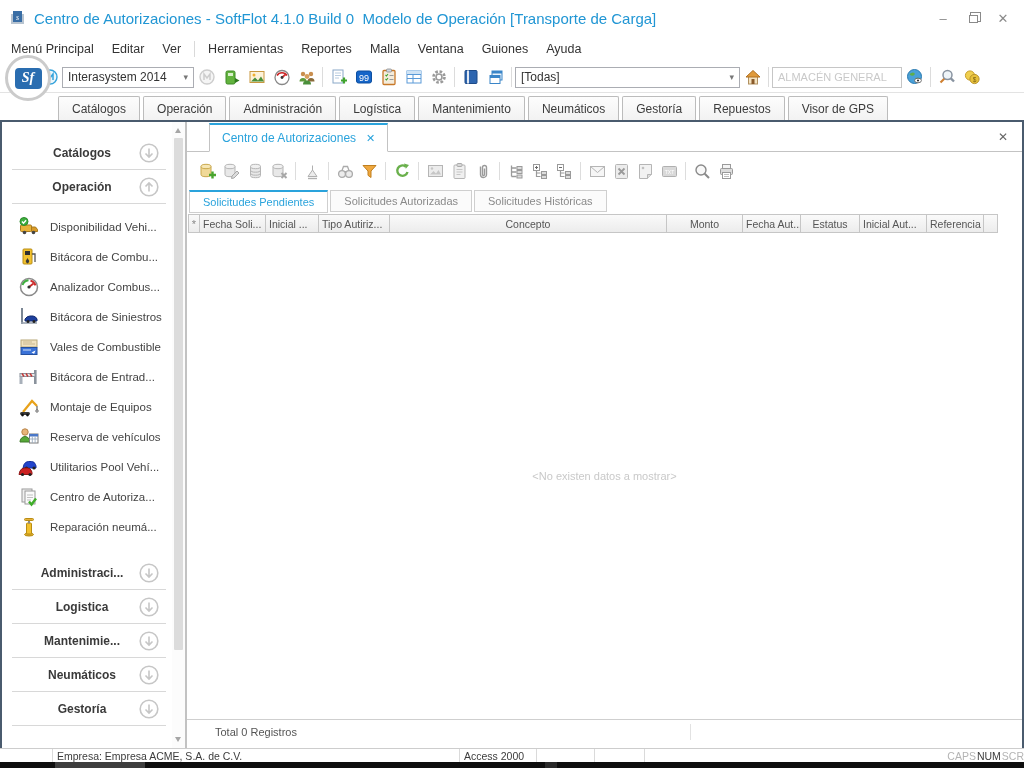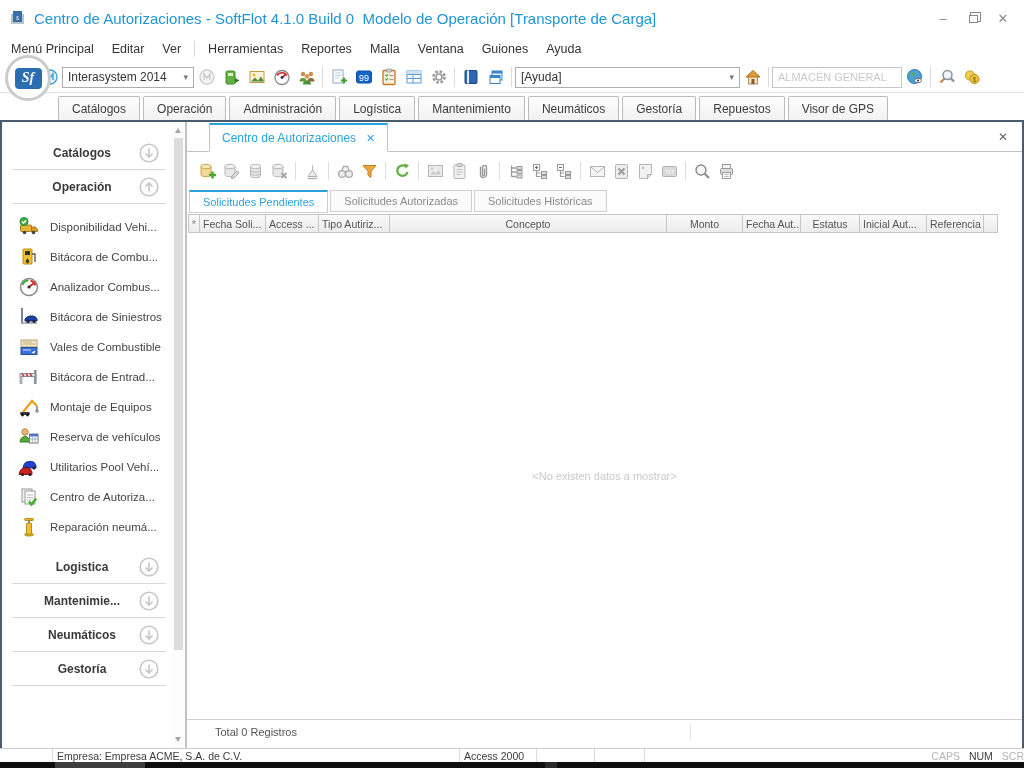--- a/index.html
+++ b/index.html
@@ -71,21 +71,21 @@
 .gh.first{border-left:1px solid #c6c6c6;color:#888;font-size:11px}
 .gh.gl{justify-content:flex-start;padding-left:3px}
 #gridbody{height:486px;display:flex;align-items:center;justify-content:center}
 #emptymsg{color:#c9c9c9;font-size:11px}
 #gridfooter{height:24px;border-top:1px solid #cfcfcf;display:flex;align-items:center;padding-left:28px;font-size:11px;color:#555;position:relative}
 #footsep{position:absolute;left:503px;top:4px;width:1px;height:16px;background:#e2e2e2}
 
 
 #statusbar{position:absolute;top:748px;left:0;width:1024px;height:14px;border-top:1px solid #cdcdcd;display:flex;background:#fff;font-size:10.5px;color:#3c3c3c}
 .ss{border-right:1px solid #dadada;height:100%;display:flex;align-items:flex-end;padding:0 4px;overflow:hidden;white-space:nowrap;flex:none}
-#sslast{flex:1;display:flex;align-items:center;justify-content:flex-end;gap:9px;padding-right:0;overflow:hidden;white-space:nowrap}
+#sslast{flex:1;display:flex;align-items:center;justify-content:flex-end;gap:1px;padding-right:0;overflow:hidden;white-space:nowrap}
 .dim{color:#b4b4b4}
 
 
 #taskbar{position:absolute;top:762px;left:0;width:1024px;height:6px;background:#0e0e0e}
 #tb1{position:absolute;left:55px;top:0;width:90px;height:6px;background:#3e3e3e}
 #tb2{position:absolute;left:545px;top:0;width:12px;height:6px;background:#2a2a2a}
 
 svg{display:block}
 </style>
 </head>
@@ -218,21 +218,21 @@
   <div class="tbtn">
     <svg width="18" height="18" viewBox="0 0 18 18">
       <rect x="5" y="3" width="10" height="9" fill="#eaf3fb" stroke="#3a85c8"></rect>
       <rect x="5" y="3" width="10" height="2.5" fill="#3a85c8"></rect>
       <rect x="3" y="7.5" width="10" height="8" fill="#fff" stroke="#3a85c8"></rect>
       <rect x="3" y="7.5" width="10" height="2.5" fill="#3a85c8"></rect>
     </svg>
   </div>
   <div class="tsep"></div>
   <div class="combo" style="width:225px">
-    <span>[Ayuda]</span>
+    <span>[Todas]</span>
     <span class="carr">▾</span>
   </div>
   <div class="tbtn">
     <svg width="18" height="18" viewBox="0 0 18 18">
       <rect x="4.5" y="8.5" width="9" height="7.5" fill="#f4e3c0" stroke="#b09060"></rect>
       <path d="M2,9 L9,2.5 L16,9 Z" fill="#e09a3a" stroke="#b07020"></path>
       <rect x="7.5" y="11" width="3" height="5" fill="#8a5a2a"></rect>
     </svg>
   </div>
   <div class="tsep"></div>
@@ -399,20 +399,27 @@
     <div class="sitem">
       <svg width="22" height="22" viewBox="0 0 22 22">
         <ellipse cx="11" cy="18.5" rx="4.5" ry="1.5" fill="#d8a828" stroke="#b88d14"></ellipse>
         <rect x="8.5" y="7" width="5" height="11" rx="1" fill="#f2c12e" stroke="#b88d14"></rect>
         <rect x="10" y="3.5" width="2" height="4" fill="#8a8a8a"></rect>
         <rect x="6.5" y="2.5" width="9" height="2" rx="1" fill="#e8b23a" stroke="#b88d14"></rect>
       </svg>
       <span class="silbl">Reparación neumá...</span>
     </div>
   </div>
+  <div class="shead mt6">
+    <span class="slabel">Administraci...</span>
+    <svg width="22" height="22" viewBox="0 0 22 22">
+      <circle cx="11" cy="11" r="8.8" fill="#fff" stroke="#c6c6c6" stroke-width="1.6"></circle>
+      <path d="M11,6.5 v8 M7.5,11.5 l3.5,3.5 3.5,-3.5" stroke="#c6c6c6" stroke-width="1.6" fill="none"></path>
+    </svg>
+  </div>
   <div class="shead">
     <span class="slabel">Logistica</span>
     <svg width="22" height="22" viewBox="0 0 22 22">
       <circle cx="11" cy="11" r="8.8" fill="#fff" stroke="#c6c6c6" stroke-width="1.6"></circle>
       <path d="M11,6.5 v8 M7.5,11.5 l3.5,3.5 3.5,-3.5" stroke="#c6c6c6" stroke-width="1.6" fill="none"></path>
     </svg>
   </div>
   <div class="shead">
     <span class="slabel">Mantenimie...</span>
     <svg width="22" height="22" viewBox="0 0 22 22">
@@ -600,21 +607,21 @@
 
   <div id="subtabs">
     <div class="stab active">Solicitudes Pendientes</div>
     <div class="stab">Solicitudes Autorizadas</div>
     <div class="stab">Solicitudes Históricas</div>
   </div>
 
   <div id="gridheader">
     <div class="gh first" style="width:12px">*</div>
     <div class="gh gl" style="width:66px">Fecha Soli...</div>
-    <div class="gh gl" style="width:53px">Access ...</div>
+    <div class="gh gl" style="width:53px">Inicial ...</div>
     <div class="gh gl" style="width:71px">Tipo Autiriz...</div>
     <div class="gh" style="width:277px">Concepto</div>
     <div class="gh" style="width:76px">Monto</div>
     <div class="gh gl" style="width:58px">Fecha Aut...</div>
     <div class="gh" style="width:59px">Estatus</div>
     <div class="gh gl" style="width:67px">Inicial Aut...</div>
     <div class="gh gl" style="width:57px">Referencia</div>
     <div class="gh" style="width:14px"></div>
   </div>
 

